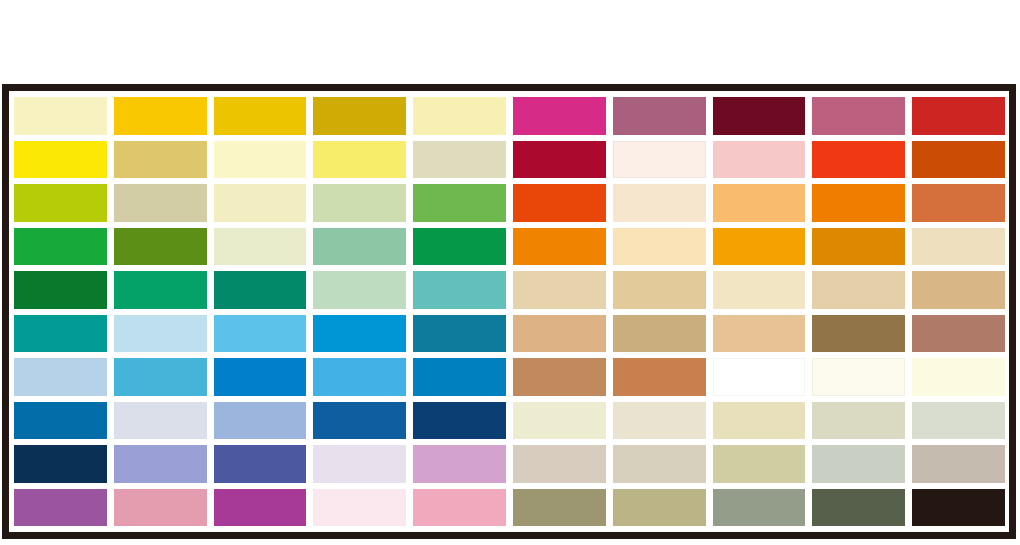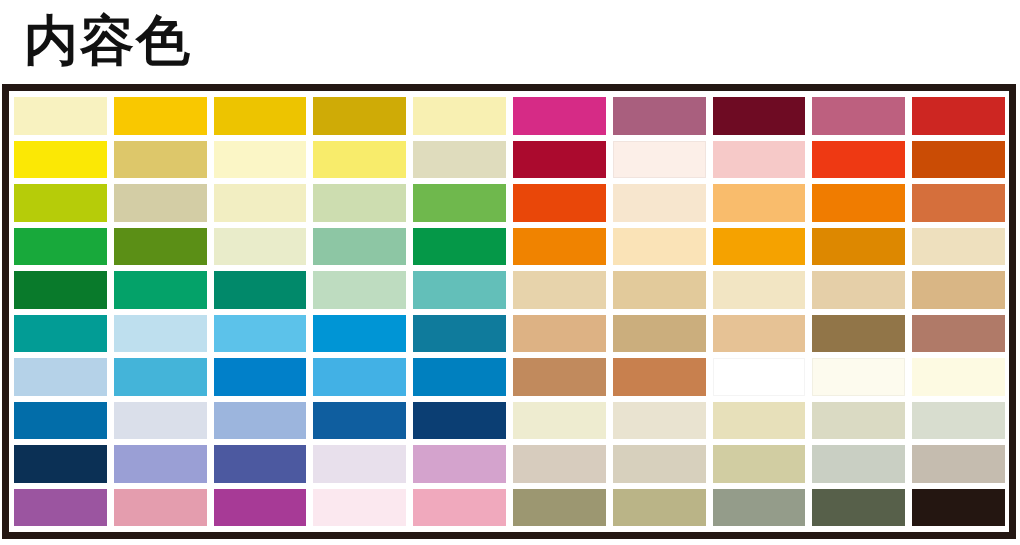--- a/index.html
+++ b/index.html
@@ -87,23 +87,20 @@
   
   .swatch.is-pale {
     box-shadow: inset 0 0 0 1px rgba(0,0,0,0.045);
   }
 </style>
 </head>
 <body>
 
 <div id="page">
 
-  <div class="title-area">
-    <h1 class="page-title">内容色</h1>
-  </div>
 
   <div class="palette-frame">
     <div class="palette-inner">
       <div class="swatch-grid" id="swatch-grid">
           <div class="swatch" title="#f8f2c0" style="background-color: rgb(248, 242, 192);"></div>
           <div class="swatch" title="#f9c800" style="background-color: rgb(249, 200, 0);"></div>
           <div class="swatch" title="#edc400" style="background-color: rgb(237, 196, 0);"></div>
           <div class="swatch" title="#cfab06" style="background-color: rgb(207, 171, 6);"></div>
           <div class="swatch" title="#f8f0b2" style="background-color: rgb(248, 240, 178);"></div>
           <div class="swatch" title="#d62b86" style="background-color: rgb(214, 43, 134);"></div>

